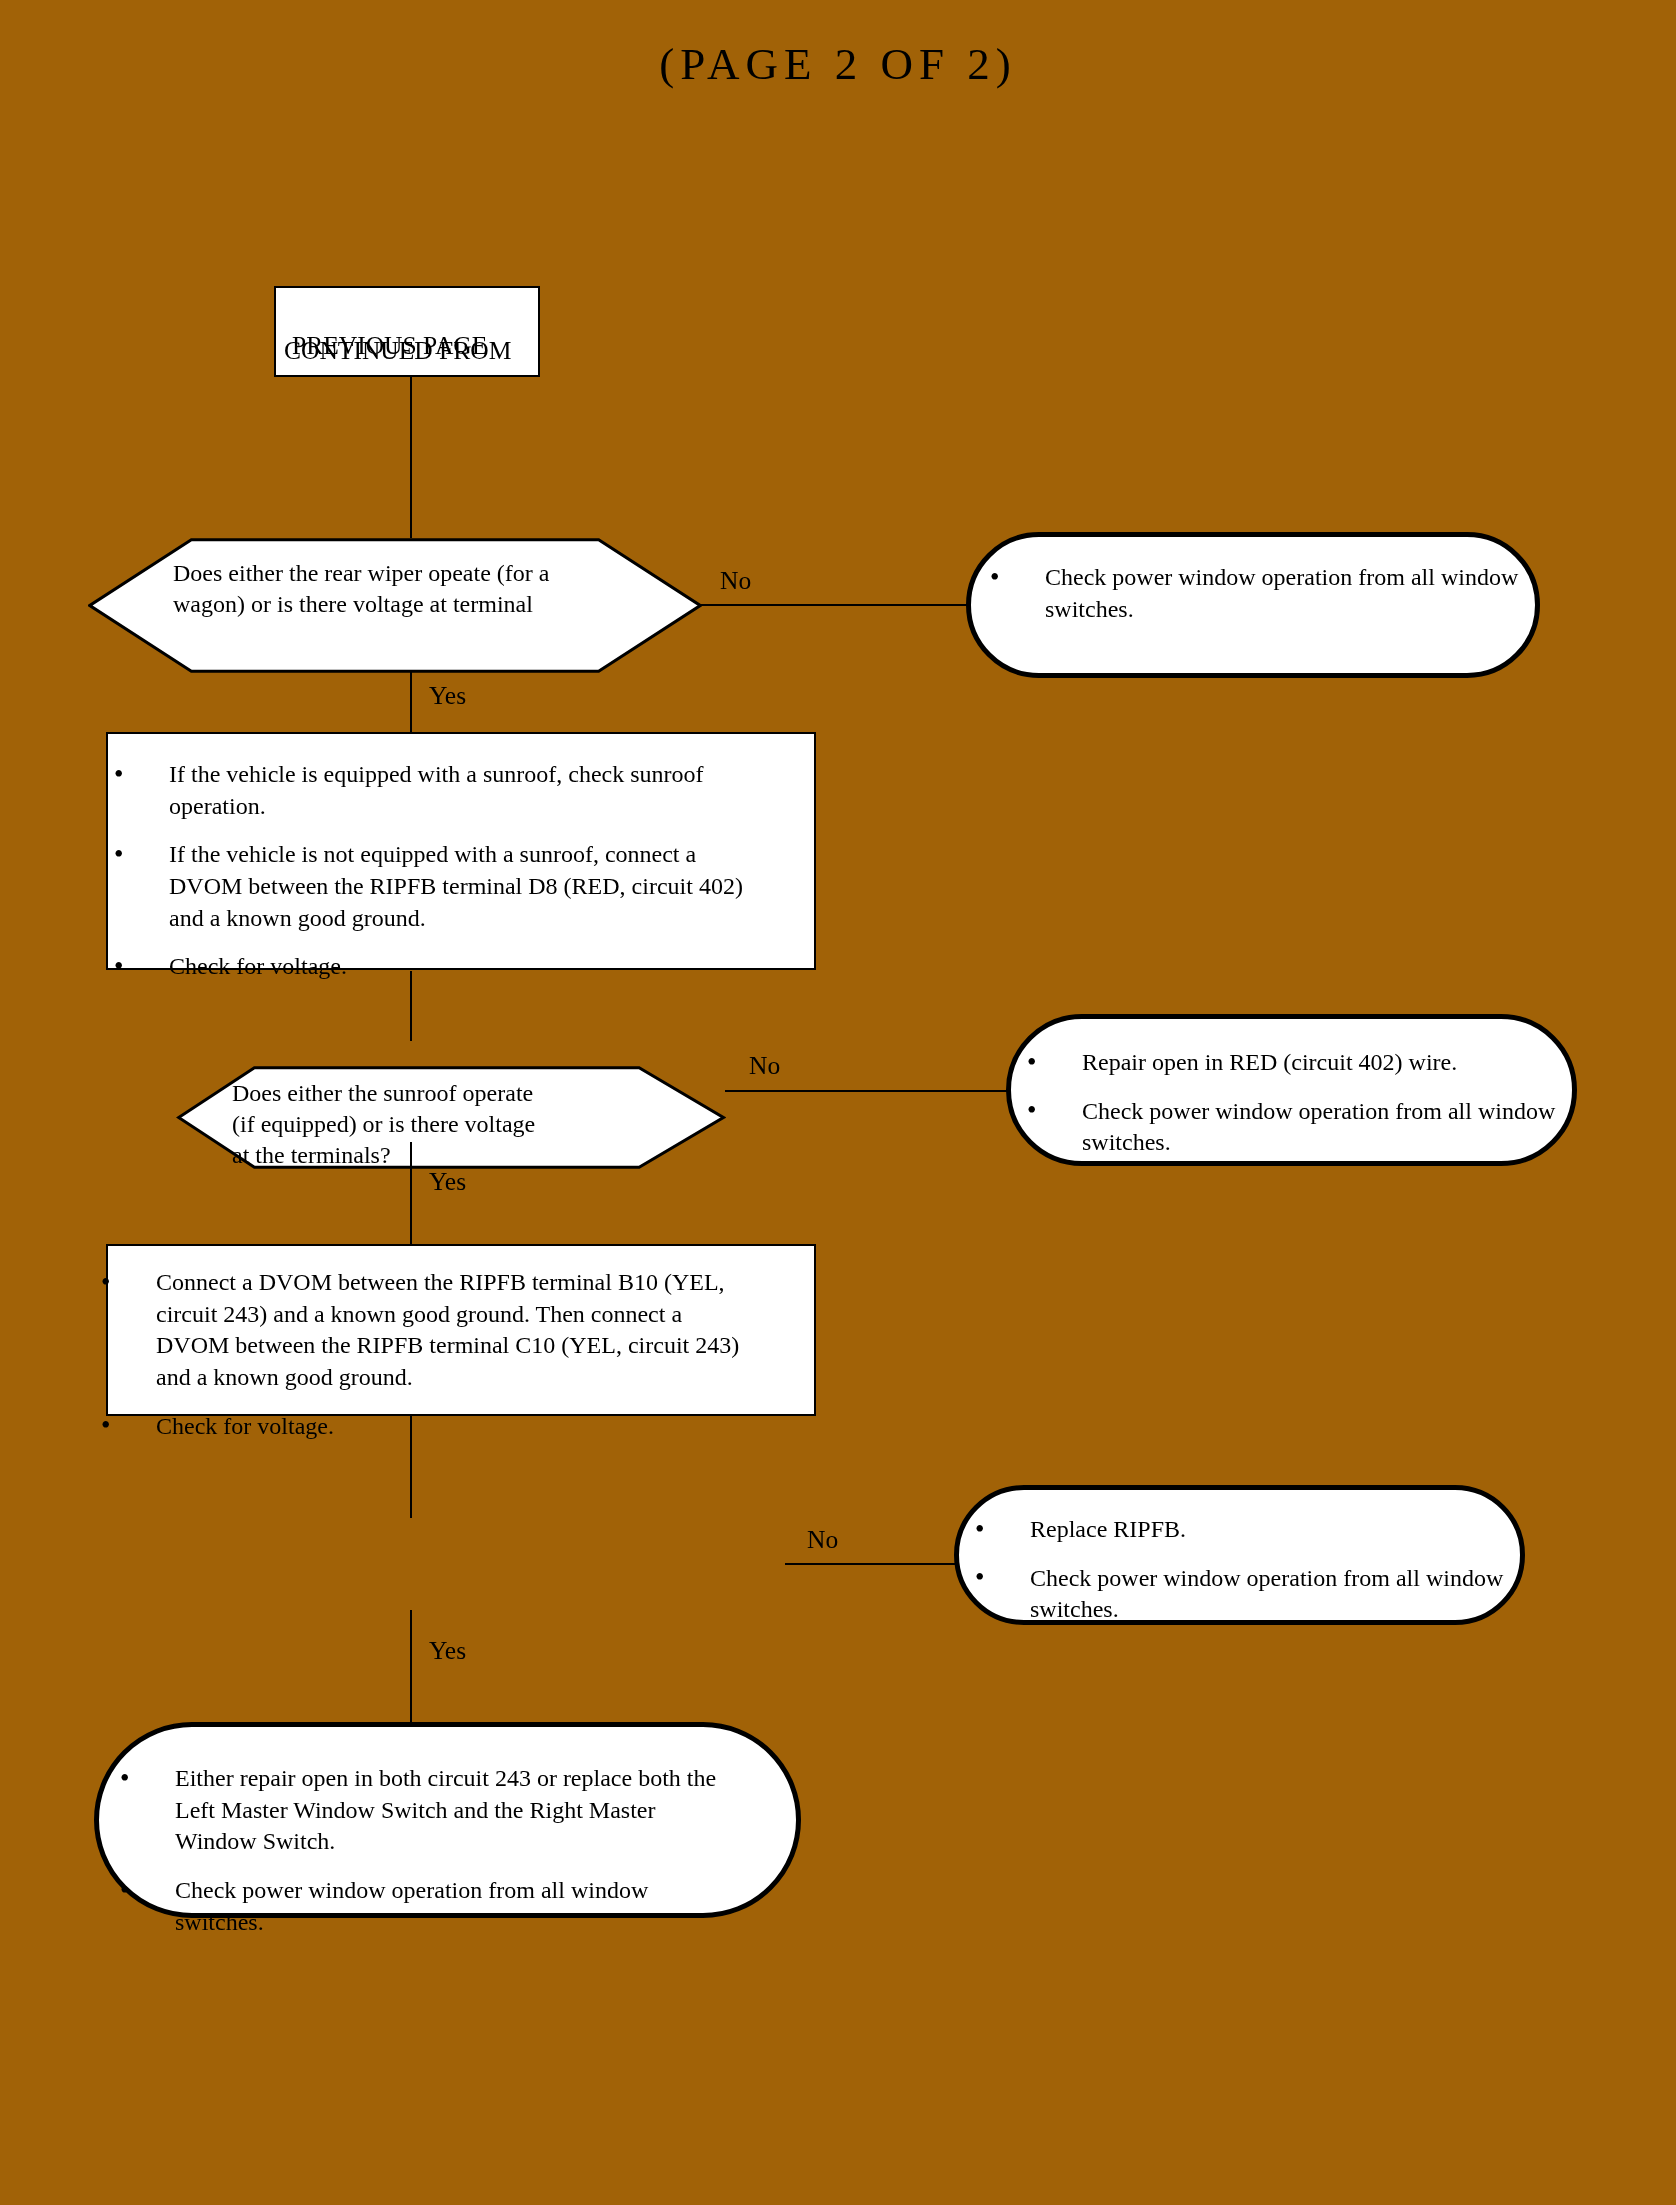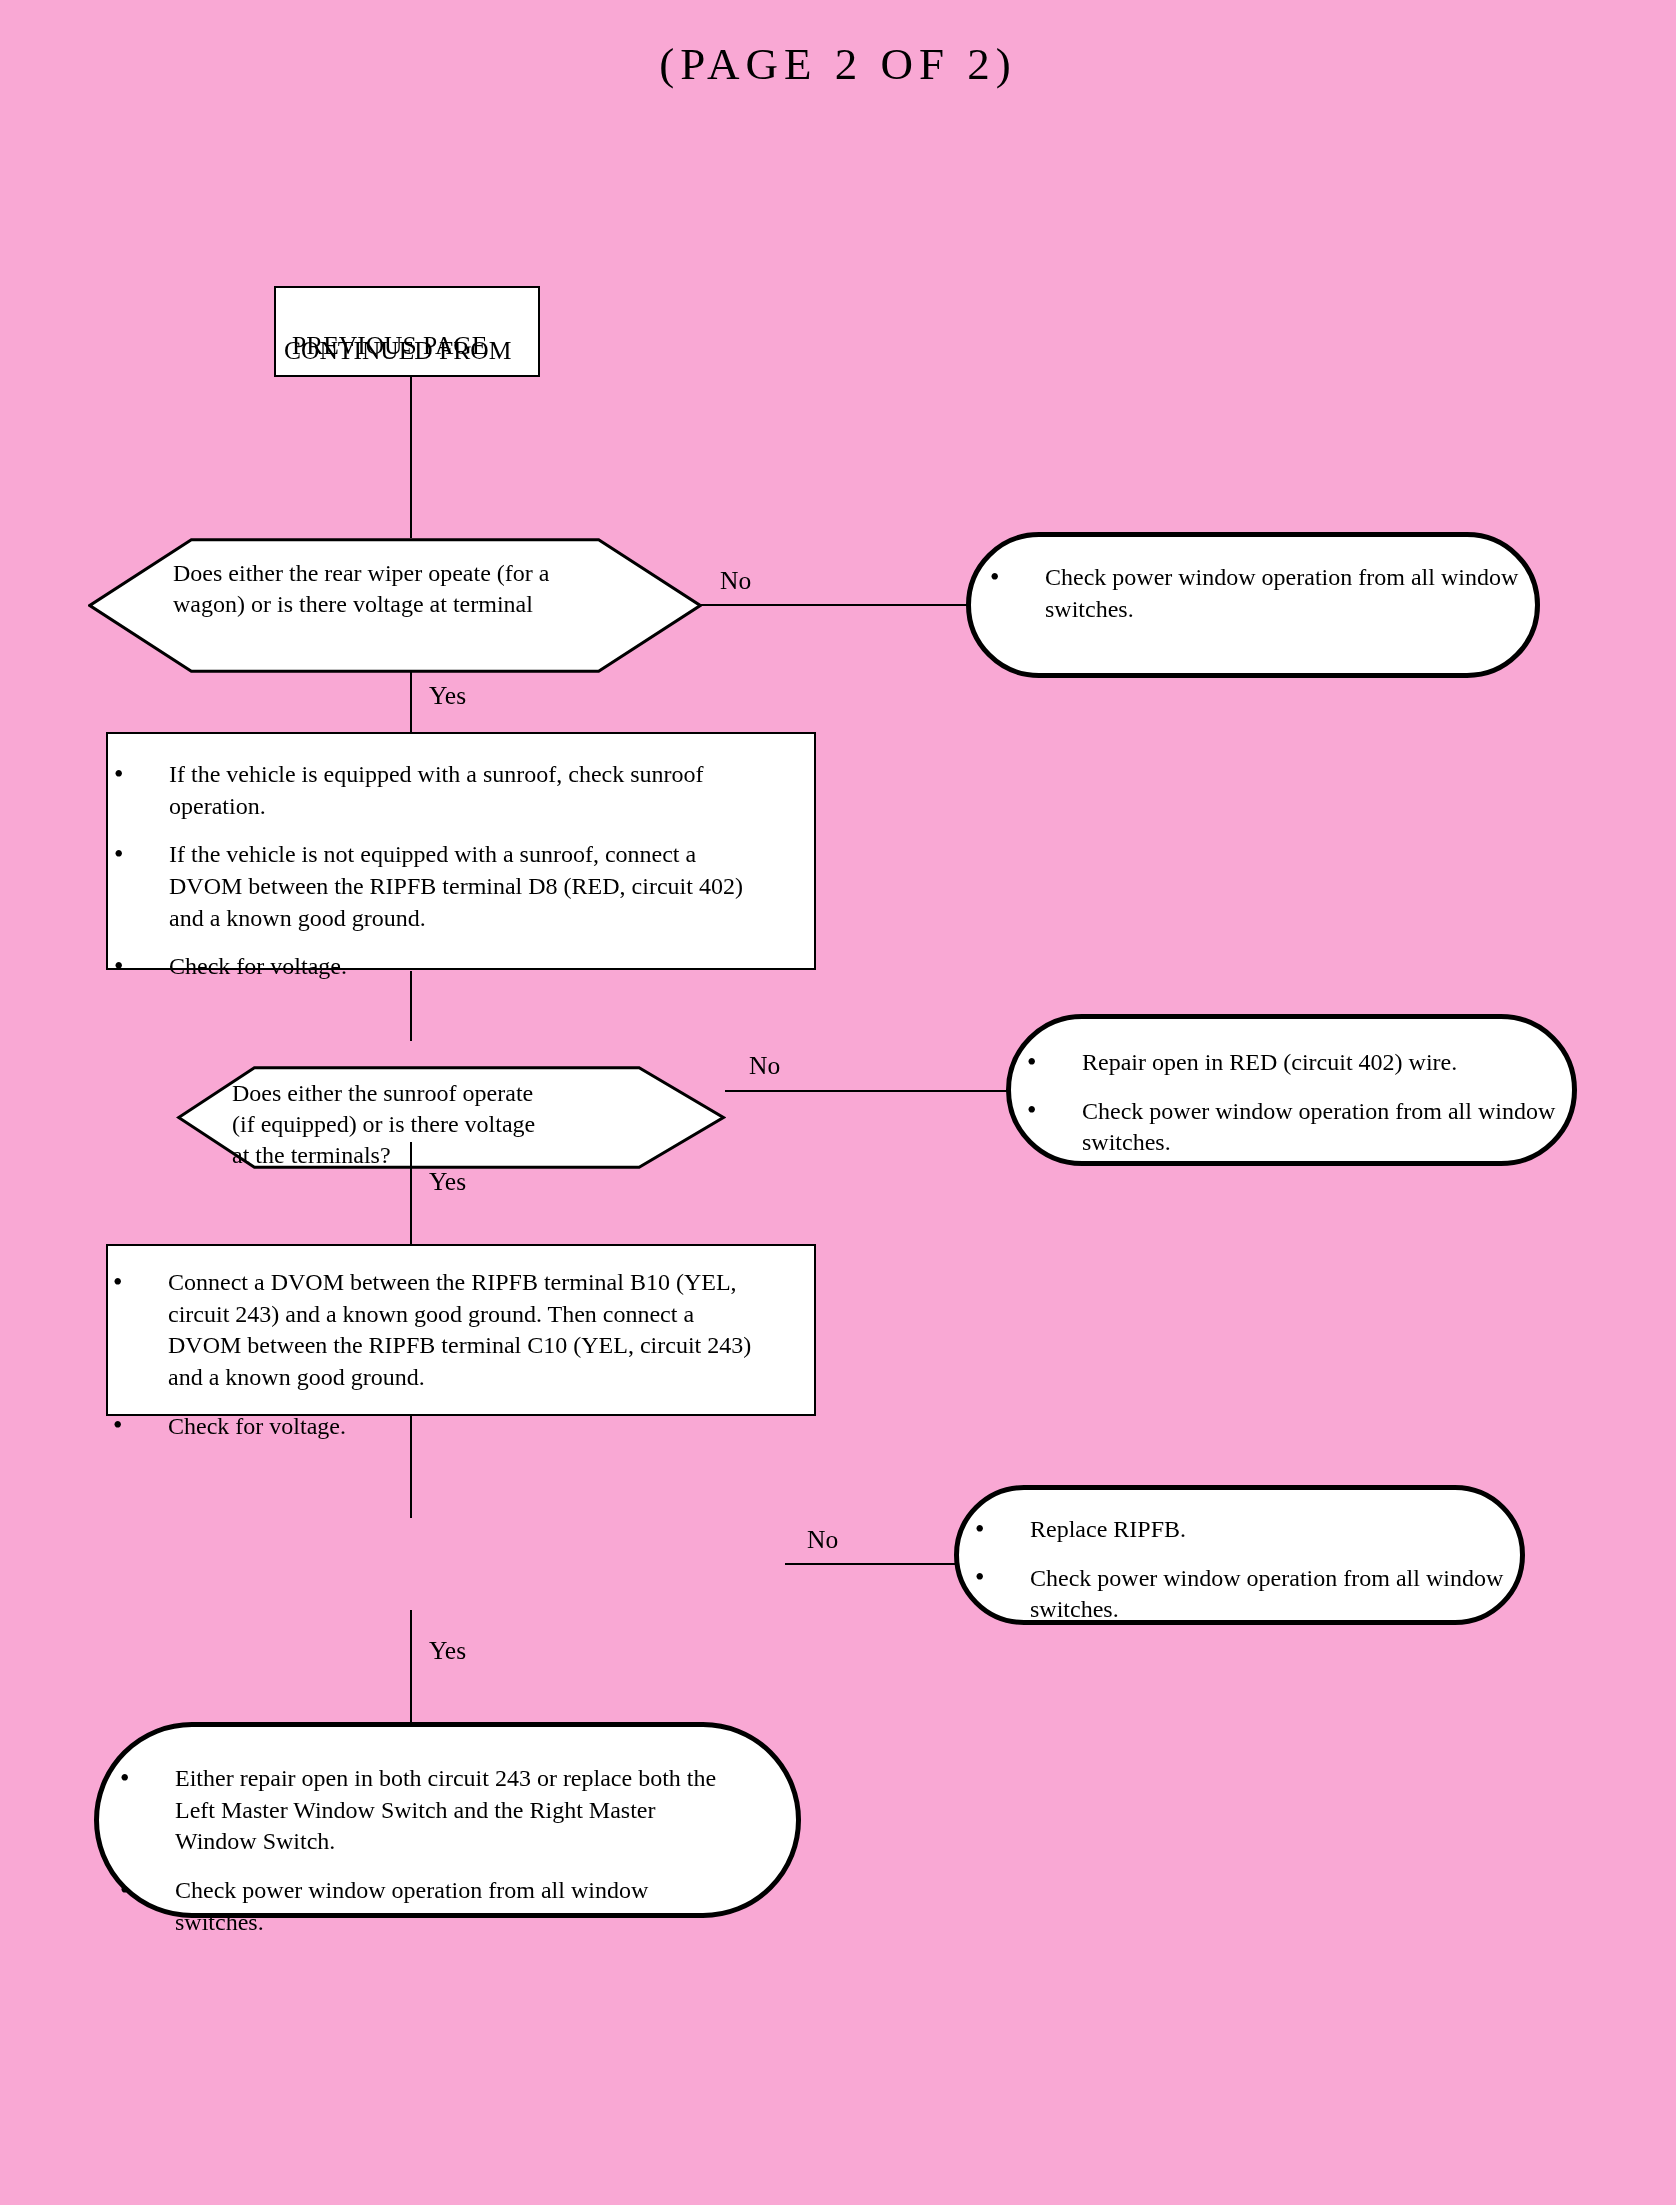--- a/index.html
+++ b/index.html
@@ -4,21 +4,21 @@
 <style>
   html, body {
     margin: 0;
     padding: 0;
     background: #ffffff;
   }
   #page {
     position: relative;
     width: 1676px;
     height: 2205px;
-    background: #f9a8d4;
+    background: #a16207;
     font-family: "Liberation Serif", "DejaVu Serif", serif;
     color: #000000;
     overflow: hidden;
   }
 
   
   .page-title {
     position: absolute;
     left: 0;
     top: 38px;
@@ -169,21 +169,21 @@
   <ul class="bl" style="position:absolute; left:1022px; top:1047px; width:535px;">
     <li>Repair open in RED (circuit 402) wire.</li>
     <li>Check power window operation from all window switches.</li>
   </ul>
 
   <div class="vline" style="left:410px; top:1142px; height:103px;"></div>
   <div class="edge-label" style="left:429px; top:1169px;">Yes</div>
 
   <div class="node rect-box" style="left:106px; top:1244px; width:710px; height:172px;">
   </div>
-  <ul class="bl" style="position:absolute; left:108px; top:1267px; width:663px;">
+  <ul class="bl" style="position:absolute; left:96px; top:1267px; width:663px;">
     <li>Connect a DVOM between the RIPFB terminal B10 (YEL, circuit 243) and a known good ground. Then connect a DVOM between the RIPFB terminal C10 (YEL, circuit 243) and a known good ground.</li>
     <li>Check for voltage.</li>
   </ul>
 
   <div class="vline" style="left:410px; top:1416px; height:102px;"></div>
 
 
   <div class="hline" style="left:785px; top:1563px; width:176px;"></div>
   <div class="edge-label" style="left:807px; top:1527px;">No</div>
 

